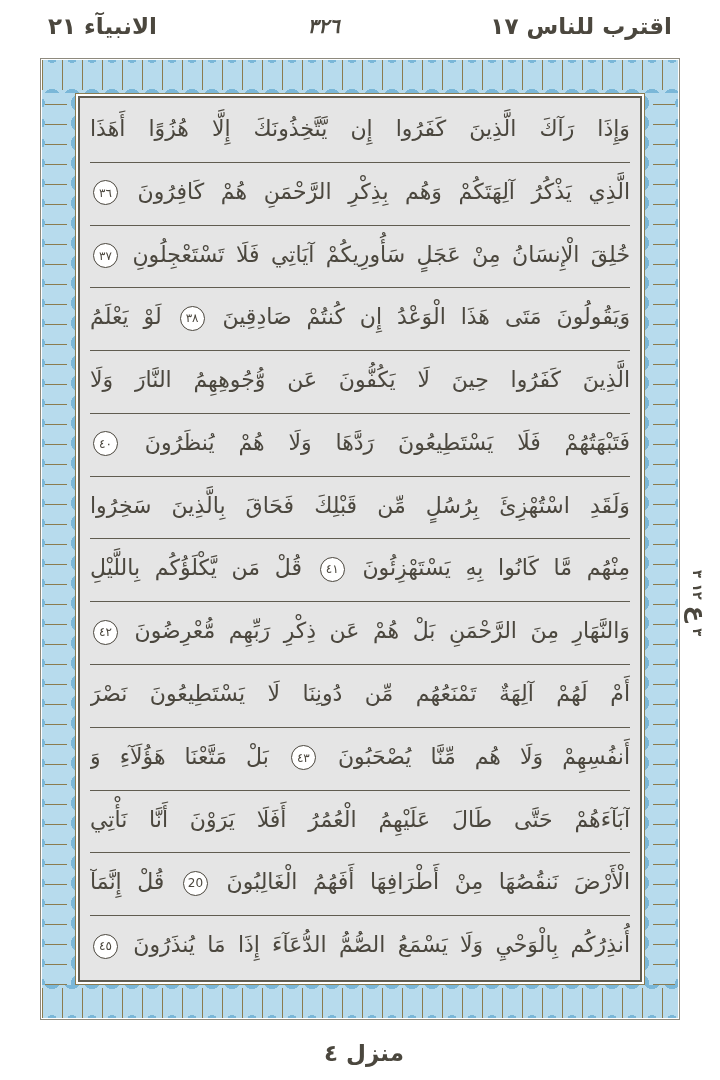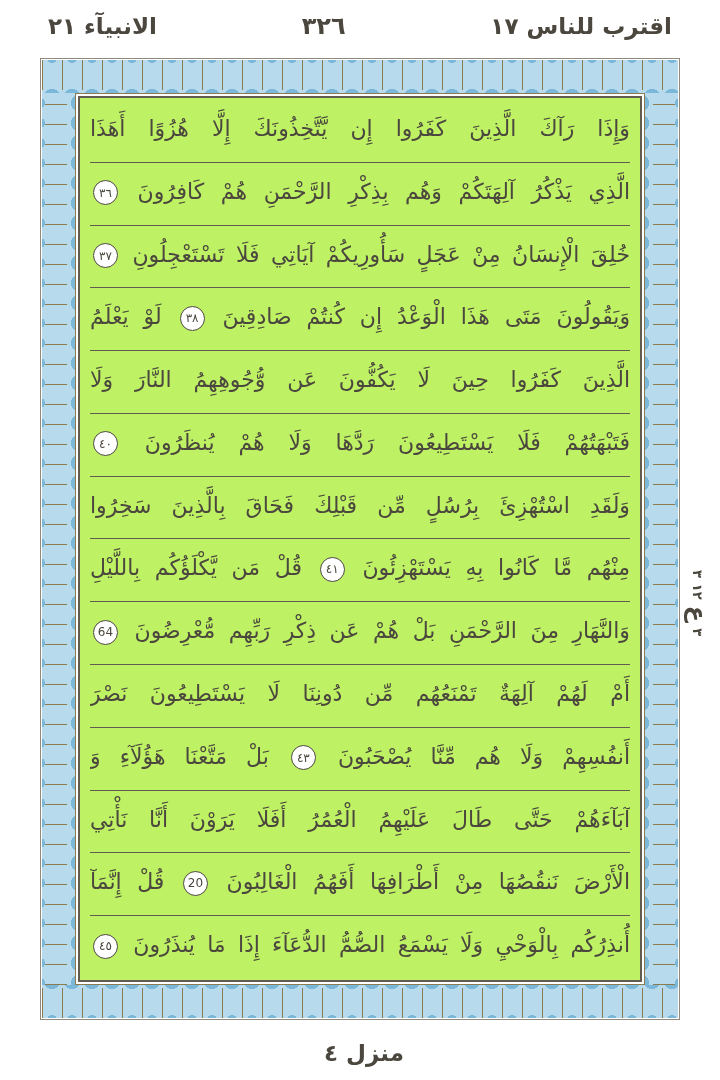--- a/index.html
+++ b/index.html
@@ -9,21 +9,21 @@
     font-family:"DejaVu Sans", sans-serif;
     color:var(--ink,#4b473e);
   }
   
   .header{
     position:absolute;top:0;left:0;width:720px;height:52px;
     display:flex;align-items:center;justify-content:space-between;
     padding:0 48px;box-sizing:border-box;
     font-size:23px;font-weight:bold;color:var(--ink,#4b473e);
   }
-  .header .center{font-size:24px;letter-spacing:2px;}
+  .header .center{font-size:20px;letter-spacing:2px;font-style:italic;}
   
   .frame{
     position:absolute;left:40px;top:58px;width:640px;height:962px;
     box-sizing:border-box;border:1px solid #8e8a7e;background:#fff;
   }
   .band{position:absolute;background-color:var(--band-blue,#b7dbed);}
   .band-top{left:1px;right:1px;top:1px;height:33px;
     background-image:
       radial-gradient(circle at 50% 112%, var(--band-pale,#e9f4fa) 0 3px, var(--band-deep,#7ab7d8) 3px 8px, var(--band-blue,#b7dbed) 8px 12px, rgba(0,0,0,0) 12px),
       radial-gradient(circle at 50% -6%, var(--band-deep,#7ab7d8) 0 5px, rgba(0,0,0,0) 5px),
@@ -46,21 +46,21 @@
     border-right:1px solid var(--band-gold,#8b7c50);}
   .band-right{top:34px;bottom:34px;right:1px;width:33px;
     background-image:
       radial-gradient(circle at -12% 50%, var(--band-pale,#e9f4fa) 0 3px, var(--band-deep,#7ab7d8) 3px 8px, var(--band-blue,#b7dbed) 8px 12px, rgba(0,0,0,0) 12px),
       radial-gradient(circle at 106% 50%, var(--band-deep,#7ab7d8) 0 5px, rgba(0,0,0,0) 5px),
       repeating-linear-gradient(0deg, var(--band-gold,#8b7c50) 0 1px, rgba(0,0,0,0) 1px 20px);
     background-size:100% 20px,100% 20px,auto;
     border-left:1px solid var(--band-gold,#8b7c50);}
   
   .panel{
-    position:absolute;inset:37px;background:#bef264;
+    position:absolute;inset:37px;background:#e5e5e5;
     border:2px solid var(--rule,#605c50);
     box-sizing:border-box;padding:2px 10px;
     display:flex;flex-direction:column;
   }
   .qline{
     flex:1 1 0;display:block;direction:rtl;
     font-size:22px;line-height:58px;height:58px;
     color:var(--ink,#4b473e);
     text-align:justify;text-align-last:justify;
     overflow:hidden;white-space:nowrap;
@@ -108,21 +108,21 @@
 
   <div class="panel">
       <div class="qline" dir="rtl"><span>وَإِذَا رَآكَ الَّذِينَ كَفَرُوا إِن يَّتَّخِذُونَكَ إِلَّا هُزُوًا أَهَذَا</span></div>
       <div class="qline" dir="rtl"><span>الَّذِي يَذْكُرُ آلِهَتَكُمْ وَهُم بِذِكْرِ الرَّحْمَنِ هُمْ كَافِرُونَ</span> <span class="vmark">٣٦</span></div>
       <div class="qline" dir="rtl"><span>خُلِقَ الْإِنسَانُ مِنْ عَجَلٍ سَأُورِيكُمْ آيَاتِي فَلَا تَسْتَعْجِلُونِ</span> <span class="vmark">٣٧</span></div>
       <div class="qline" dir="rtl"><span>وَيَقُولُونَ مَتَى هَذَا الْوَعْدُ إِن كُنتُمْ صَادِقِينَ</span> <span class="vmark">٣٨</span> <span>لَوْ يَعْلَمُ</span></div>
       <div class="qline" dir="rtl"><span>الَّذِينَ كَفَرُوا حِينَ لَا يَكُفُّونَ عَن وُّجُوهِهِمُ النَّارَ وَلَا</span></div>
       <div class="qline" dir="rtl"><span>فَتَبْهَتُهُمْ فَلَا يَسْتَطِيعُونَ رَدَّهَا وَلَا هُمْ يُنظَرُونَ</span> <span class="vmark">٤٠</span></div>
       <div class="qline" dir="rtl"><span>وَلَقَدِ اسْتُهْزِئَ بِرُسُلٍ مِّن قَبْلِكَ فَحَاقَ بِالَّذِينَ سَخِرُوا</span></div>
       <div class="qline" dir="rtl"><span>مِنْهُم مَّا كَانُوا بِهِ يَسْتَهْزِئُونَ</span> <span class="vmark">٤١</span> <span>قُلْ مَن يَّكْلَؤُكُم بِاللَّيْلِ</span></div>
-      <div class="qline" dir="rtl"><span>وَالنَّهَارِ مِنَ الرَّحْمَنِ بَلْ هُمْ عَن ذِكْرِ رَبِّهِم مُّعْرِضُونَ</span> <span class="vmark">64</span></div>
+      <div class="qline" dir="rtl"><span>وَالنَّهَارِ مِنَ الرَّحْمَنِ بَلْ هُمْ عَن ذِكْرِ رَبِّهِم مُّعْرِضُونَ</span> <span class="vmark">٤٢</span></div>
       <div class="qline" dir="rtl"><span>أَمْ لَهُمْ آلِهَةٌ تَمْنَعُهُم مِّن دُونِنَا لَا يَسْتَطِيعُونَ نَصْرَ</span></div>
       <div class="qline" dir="rtl"><span>أَنفُسِهِمْ وَلَا هُم مِّنَّا يُصْحَبُونَ</span> <span class="vmark">٤٣</span> <span>بَلْ مَتَّعْنَا هَؤُلَآءِ وَ</span></div>
       <div class="qline" dir="rtl"><span>آبَآءَهُمْ حَتَّى طَالَ عَلَيْهِمُ الْعُمُرُ أَفَلَا يَرَوْنَ أَنَّا نَأْتِي</span></div>
       <div class="qline" dir="rtl"><span>الْأَرْضَ نَنقُصُهَا مِنْ أَطْرَافِهَا أَفَهُمُ الْغَالِبُونَ</span> <span class="vmark">20</span> <span>قُلْ إِنَّمَآ</span></div>
       <div class="qline" dir="rtl"><span>أُنذِرُكُم بِالْوَحْيِ وَلَا يَسْمَعُ الصُّمُّ الدُّعَآءَ إِذَا مَا يُنذَرُونَ</span> <span class="vmark">٤٥</span></div>
     </div>
 </div>
 
 <div class="ruku">
   <span class="small">٣</span>

